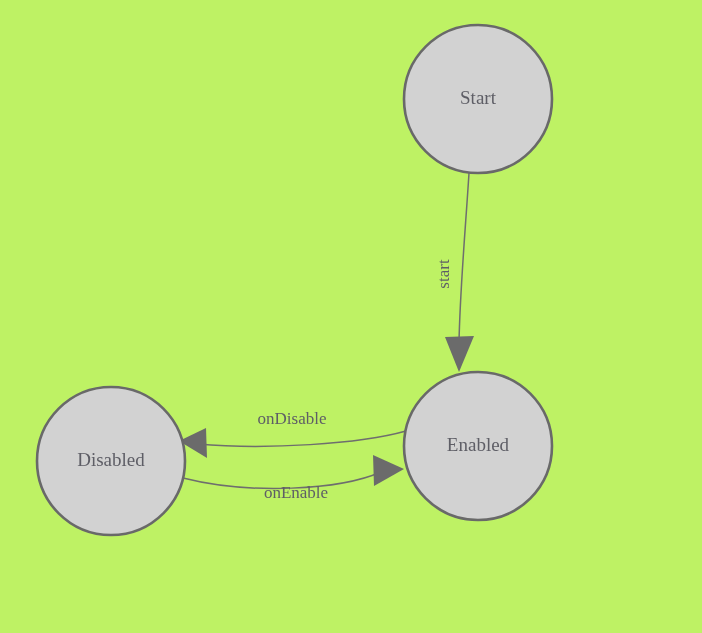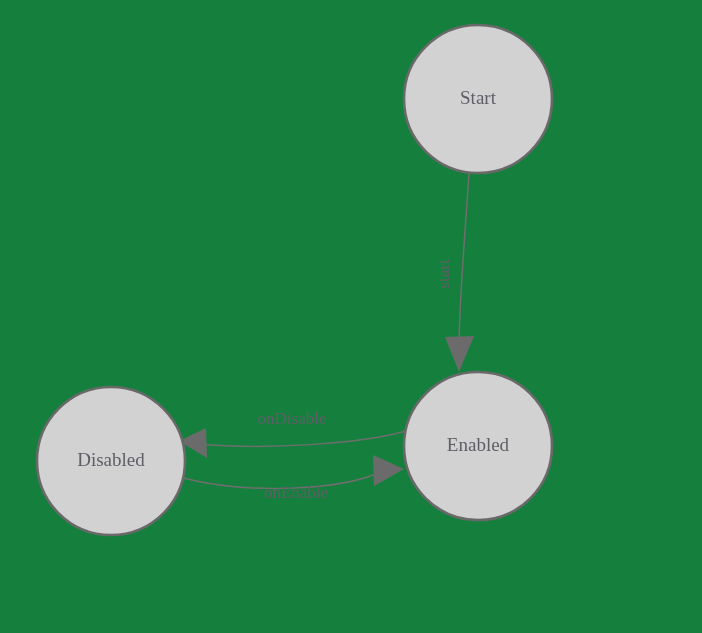--- a/index.html
+++ b/index.html
@@ -8,21 +8,21 @@
     padding: 0;
     background: #ffffff;
   }
   body {
     font-family: "Liberation Serif", "DejaVu Serif", serif;
   }
   #diagram-canvas {
     position: relative;
     width: 702px;
     height: 633px;
-    background: #15803d;
+    background: #bef264;
     overflow: hidden;
   }
   #diagram-svg {
     position: absolute;
     top: 0;
     left: 0;
     width: 702px;
     height: 633px;
     display: block;
   }

